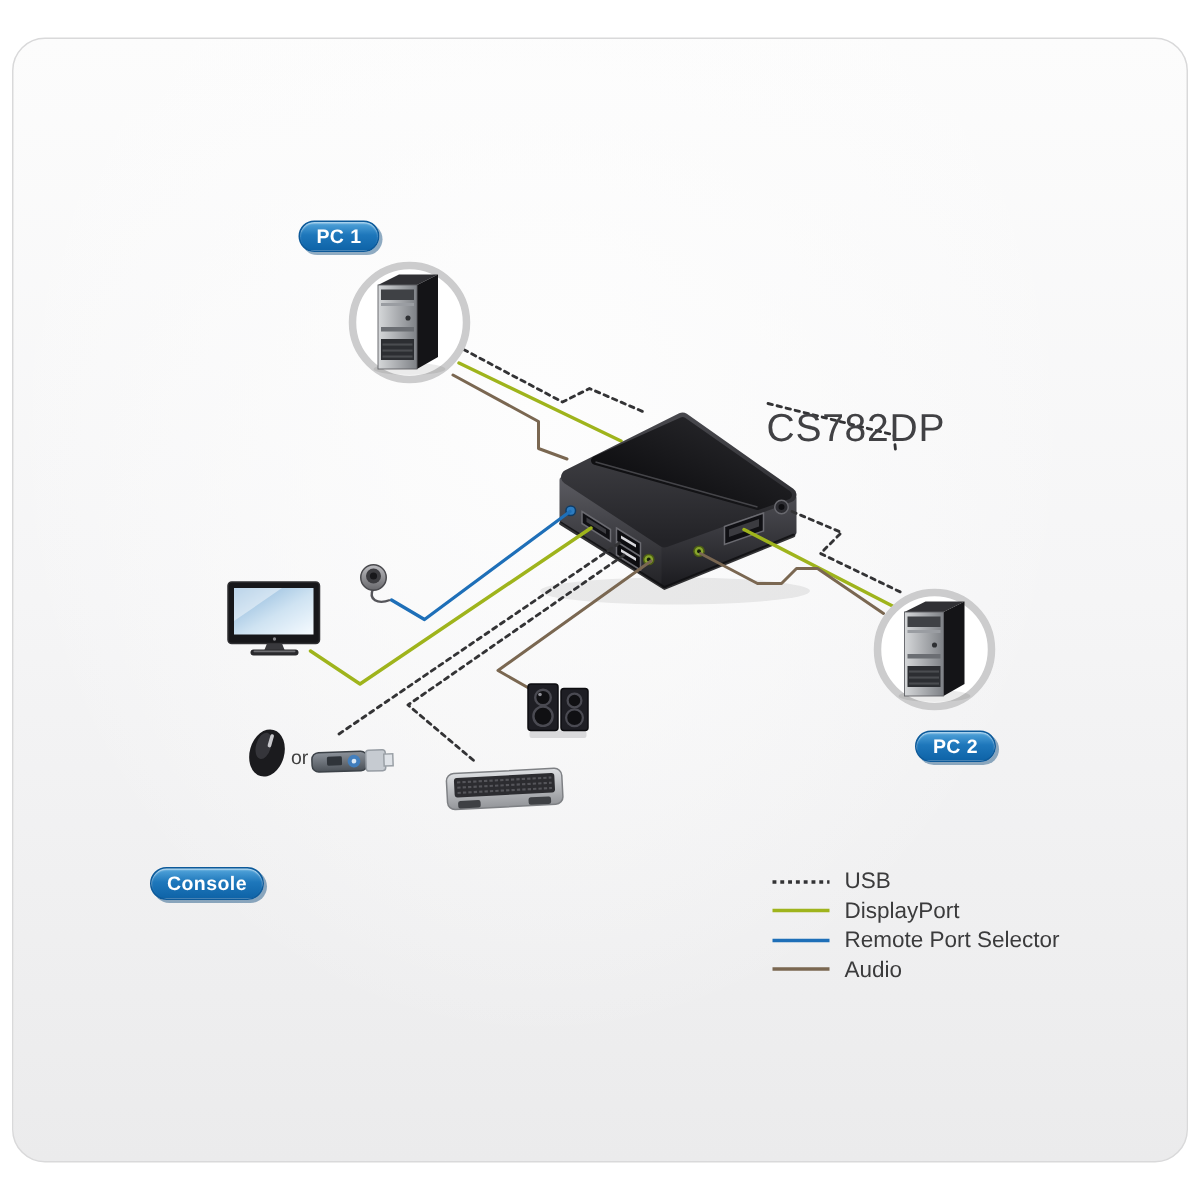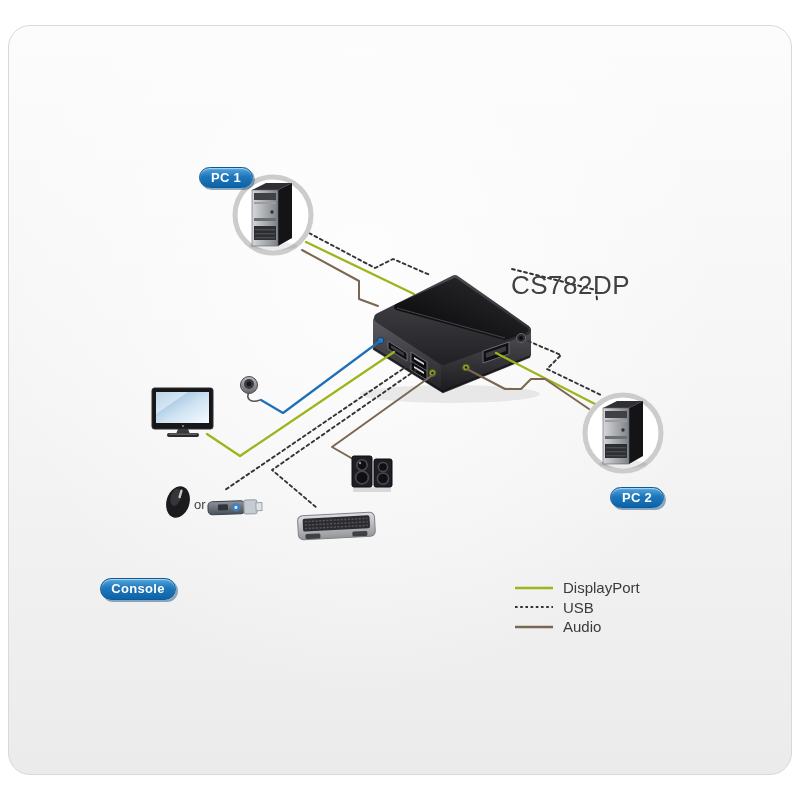--- a/index.html
+++ b/index.html
@@ -9,21 +9,21 @@
     border:1px solid #d9d9da;
     background:linear-gradient(180deg,#fcfcfc 0%,#f5f5f6 50%,#ebebec 100%);}
   #panel .sheen{position:absolute;inset:0;border-radius:22px;
     background:radial-gradient(ellipse at 45% 32%, #fdfdfd 0%, rgba(250,250,250,0) 60%);}
   svg.diagram{position:absolute;left:0;top:0;}
   .badge{position:absolute;color:#fff;font-weight:bold;font-size:13px;text-align:center;
     border-radius:12px;border:1px solid #0d5a9a;line-height:19px;
     background:linear-gradient(180deg,#55a7dc 0%,#1e77bb 45%,#0e63a7 100%);
     box-shadow:2px 2px 0 rgba(12,74,124,.45), inset 0 1px 1px rgba(255,255,255,.55);
     letter-spacing:.3px;}
-  #badge-pc1{left:199px;top:147px;width:52px;height:19px;margin-top:20px;}
+  #badge-pc1{left:199px;top:147px;width:52px;height:19px;}
   #badge-pc2{left:610px;top:487px;width:52px;height:19px;}
   #badge-console{left:100px;top:545px;width:74px;height:20px;line-height:20px;margin-top:33px;}
   #model-label{position:absolute;left:511px;top:270px;font-size:26px;color:#414144;
     letter-spacing:.5px;}
   #or-label{position:absolute;left:194px;top:497px;font-size:13px;color:#404040;}
   #legend{position:absolute;left:514px;top:580px;}
   .legend-row{display:flex;align-items:center;margin-bottom:4.5px;height:15px;}
   .legend-row svg{margin-right:9px;display:block;}
   .legend-label{font-size:15px;color:#3b3b3c;}
 </style>
@@ -203,29 +203,35 @@
 
   <div class="badge" id="badge-pc1">PC 1</div>
   <div class="badge" id="badge-pc2">PC 2</div>
   <div class="badge" id="badge-console">Console</div>
   <div id="model-label">CS782DP</div>
   <div id="or-label">or</div>
 
   <div id="legend">
     <div class="legend-row">
       <svg width="40" height="8">
+        <line x1="1" y1="4" x2="39" y2="4" stroke-width="2.2" stroke-dasharray="2.6,2.6" stroke="#333335"></line>
+      </svg>
+      <span class="legend-label">USB</span>
+    </div>
+    <div class="legend-row">
+      <svg width="40" height="8">
         <line x1="1" y1="4" x2="39" y2="4" stroke-width="2.4" stroke="#9fb41c"></line>
       </svg>
       <span class="legend-label">DisplayPort</span>
     </div>
     <div class="legend-row">
       <svg width="40" height="8">
-        <line x1="1" y1="4" x2="39" y2="4" stroke-width="2.2" stroke-dasharray="2.6,2.6" stroke="#333335"></line>
-      </svg>
-      <span class="legend-label">USB</span>
+        <line x1="1" y1="4" x2="39" y2="4" stroke-width="2.4" stroke="#1e6fb8"></line>
+      </svg>
+      <span class="legend-label">Remote Port Selector</span>
     </div>
     <div class="legend-row">
       <svg width="40" height="8">
         <line x1="1" y1="4" x2="39" y2="4" stroke-width="2.4" stroke="#7a6751"></line>
       </svg>
       <span class="legend-label">Audio</span>
     </div>
   </div>
 </div>
 

